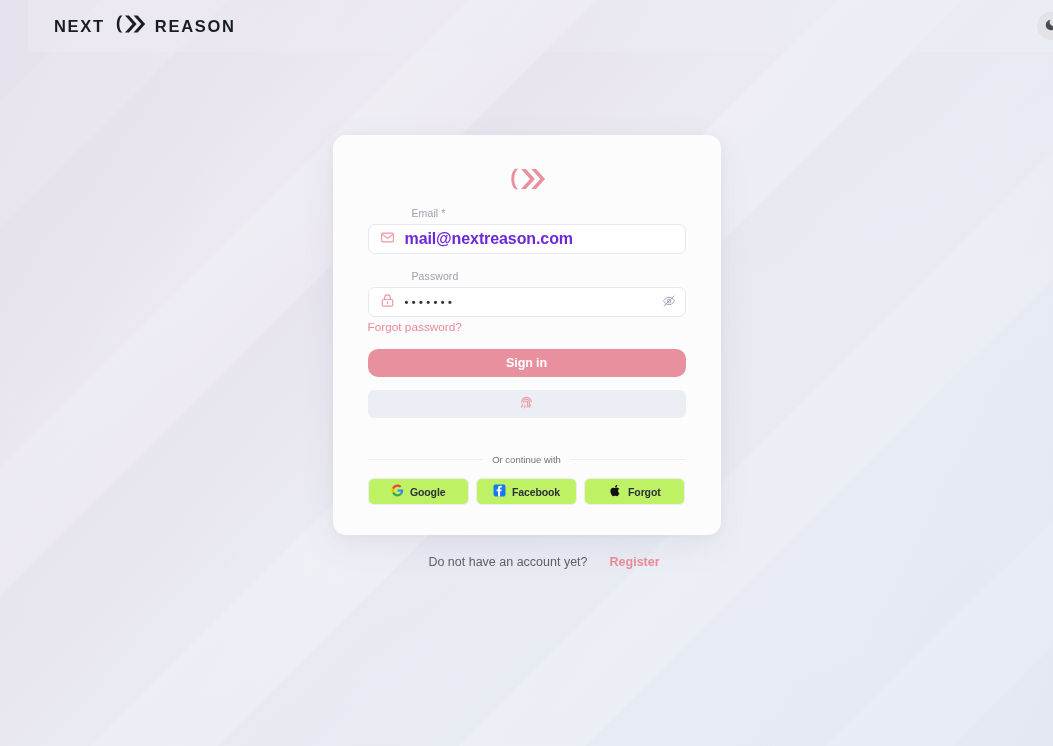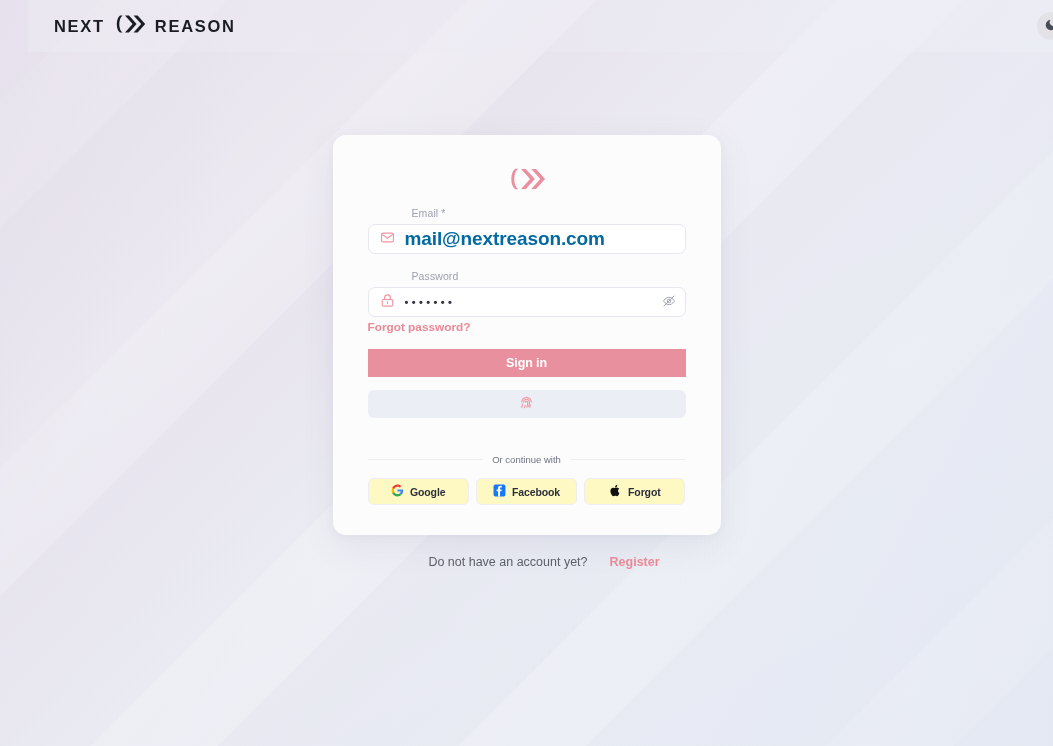--- a/index.html
+++ b/index.html
@@ -155,23 +155,23 @@
     background: #ffffff;
     padding: 0 9px 0 11px;
     gap: 10px;
   }
   .input-box input {
     flex: 1;
     border: none;
     outline: none;
     background: transparent;
     font-family: "Liberation Sans", sans-serif;
-    font-size: 19px;
-    font-weight: bold;
-    color: #0369a1;
+    font-size: 16px;
+    font-weight: bold;
+    color: #6d28d9;
     letter-spacing: -0.1px;
     padding: 0;
     min-width: 0;
   }
   .input-box input.pw {
     font-size: 11px;
     letter-spacing: 3.4px;
     font-weight: bold;
     color: #31333c;
   }
@@ -182,33 +182,33 @@
     cursor: pointer;
     display: flex;
     align-items: center;
   }
   #email-field { margin-top: 0; }
   #password-field { margin-top: 16px; }
 
   #forgot-link {
     display: inline-block;
     font-size: 11.8px;
-    font-weight: bold;
+    font-weight: normal;
     color: #e98a98;
     text-decoration: none;
     cursor: pointer;
   }
 
   
   #signin-button {
     margin-top: 14px;
     width: 100%;
     height: 28px;
     border: none;
-    border-radius: 0;
+    border-radius: 10px;
     background: #e8909d;
     color: #ffffff;
     font-family: "Liberation Sans", sans-serif;
     font-size: 12.5px;
     font-weight: bold;
     cursor: pointer;
     letter-spacing: -0.1px;
   }
   #biometric-button {
     margin-top: 13px;
@@ -245,21 +245,21 @@
   #social-row {
     display: flex;
     gap: 7px;
     margin-top: 13px;
   }
   .social-btn {
     flex: 1;
     height: 27px;
     border: 1px solid #eceef3;
     border-radius: 6px;
-    background: #fef9c3;
+    background: #bef264;
     display: flex;
     align-items: center;
     justify-content: center;
     gap: 6px;
     cursor: pointer;
     font-family: "Liberation Sans", sans-serif;
     padding: 0;
   }
   .social-btn .label {
     font-size: 10.5px;

